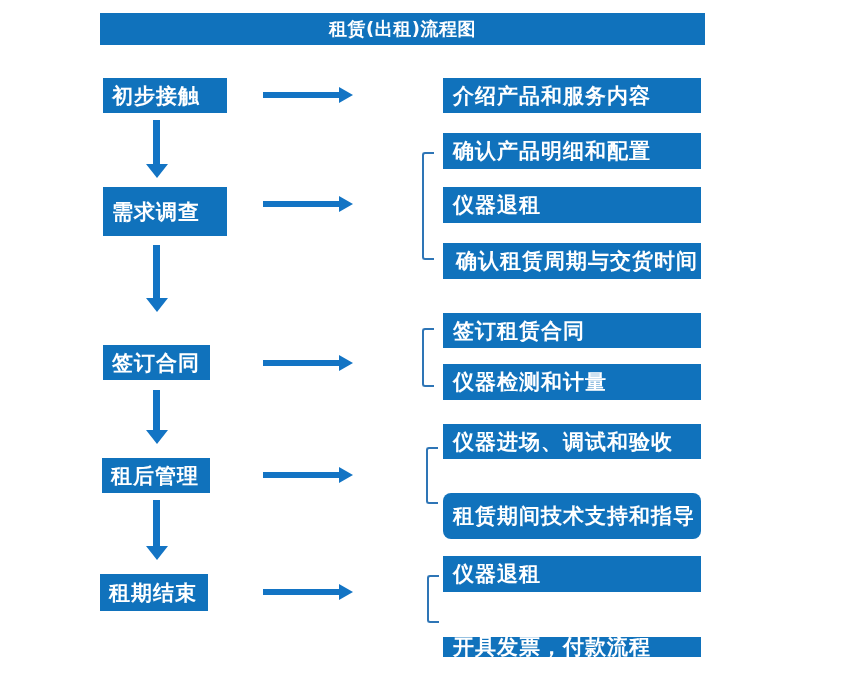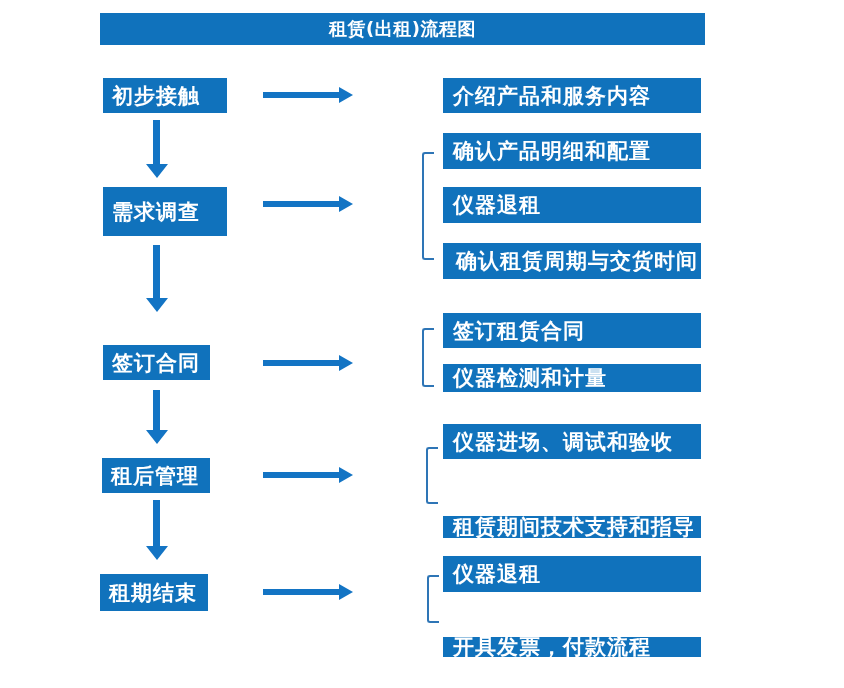--- a/index.html
+++ b/index.html
@@ -85,27 +85,27 @@
   </div>
   <div class="bluebox output" style="top:187px;height:36px;">
     <span>仪器退租</span>
   </div>
   <div class="bluebox output" style="top:243px;height:36px;justify-content:center;">
     <span>确认租赁周期与交货时间</span>
   </div>
   <div class="bluebox output" style="top:313px;height:35px;">
     <span>签订租赁合同</span>
   </div>
-  <div class="bluebox output" style="top:364px;height:28px;">
+  <div class="bluebox output" style="top:364px;height:36px;">
     <span>仪器检测和计量</span>
   </div>
   <div class="bluebox output" style="top:424px;height:35px;">
     <span>仪器进场、调试和验收</span>
   </div>
-  <div class="bluebox output" style="top:516px;height:22px;">
+  <div class="bluebox output" style="top:493px;height:46px;border-radius:8px;">
     <span>租赁期间技术支持和指导</span>
   </div>
   <div class="bluebox output" style="top:556px;height:36px;">
     <span>仪器退租</span>
   </div>
   <div class="bluebox output" style="top:637px;height:20px;">
     <span>开具发票，付款流程</span>
   </div>
 
   <div class="harrow" style="top:87px;">

